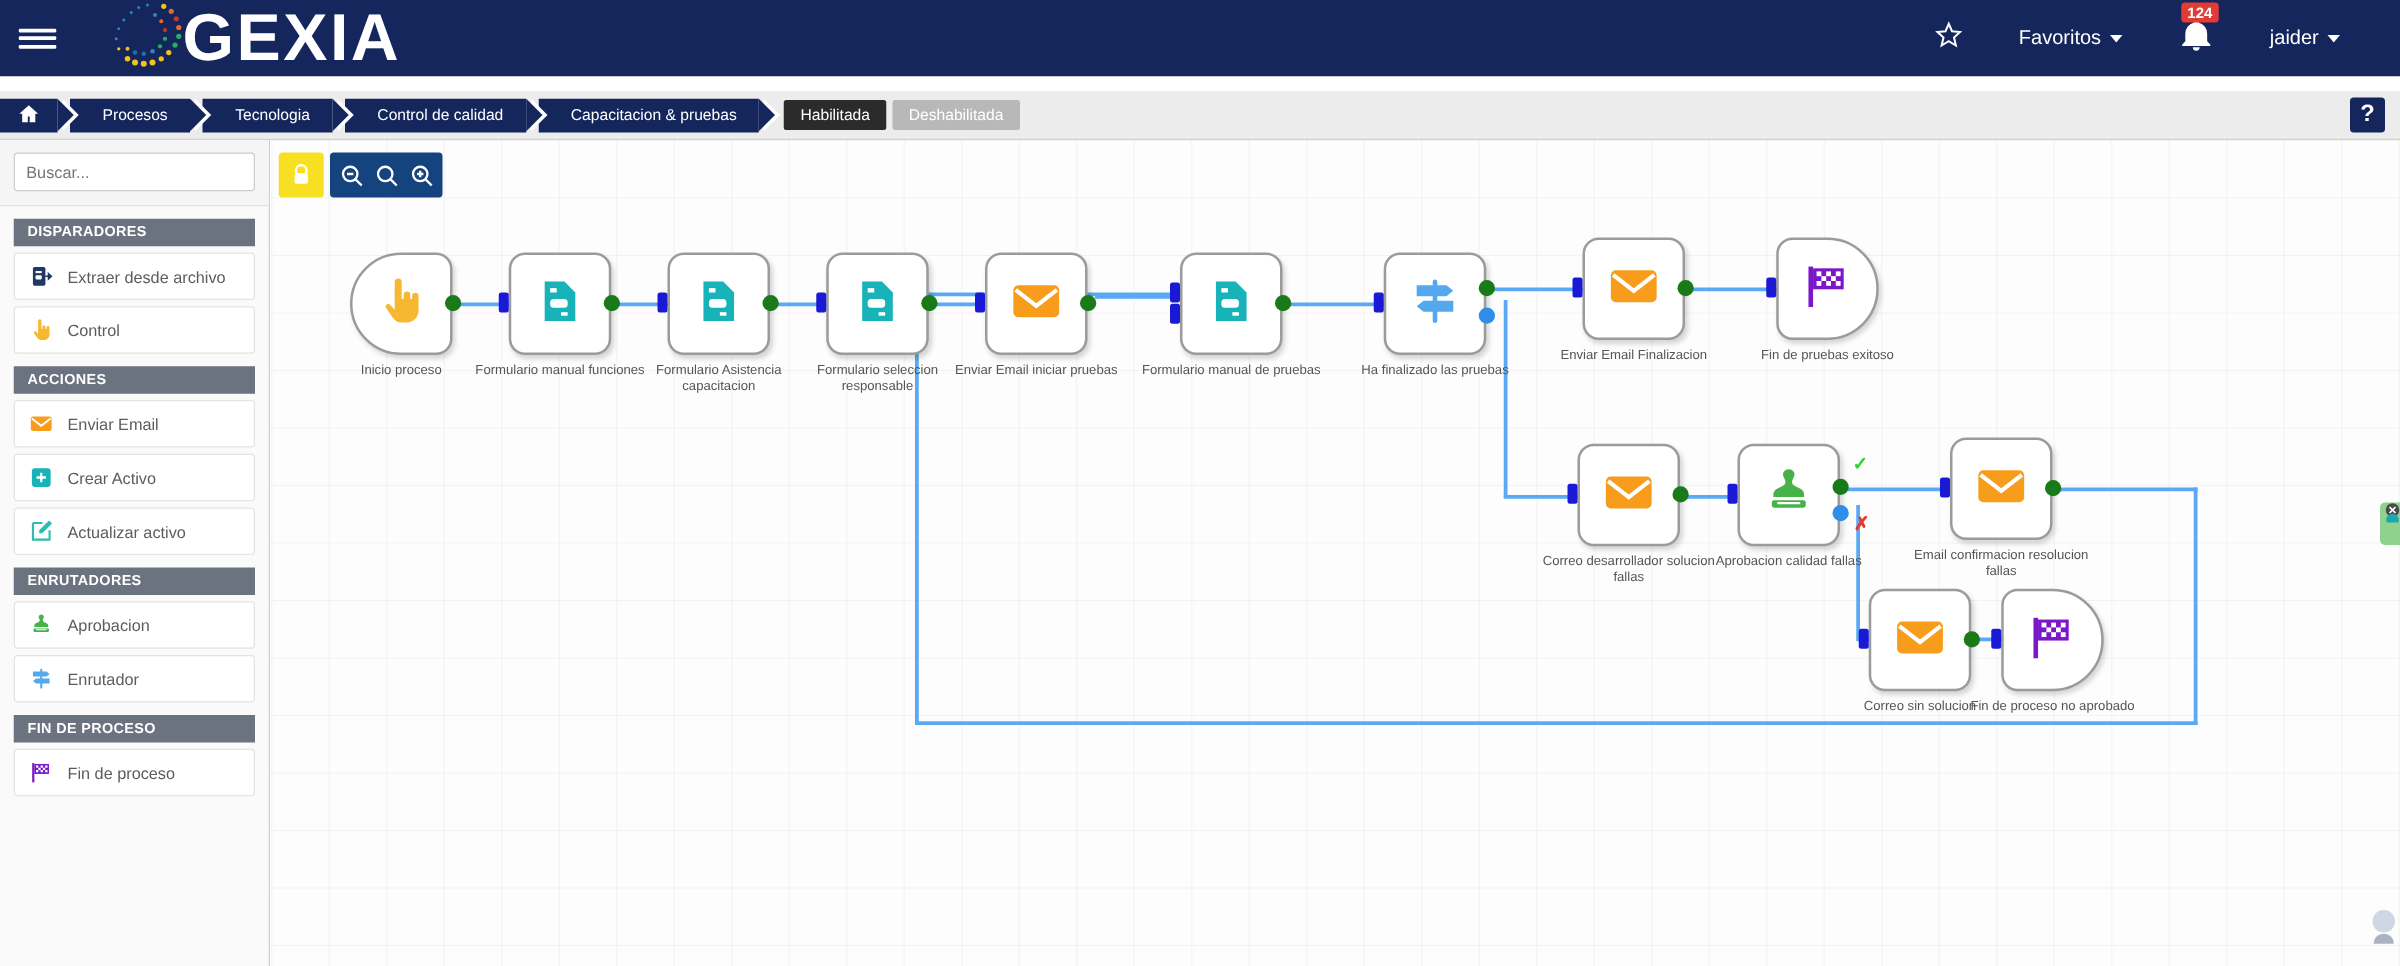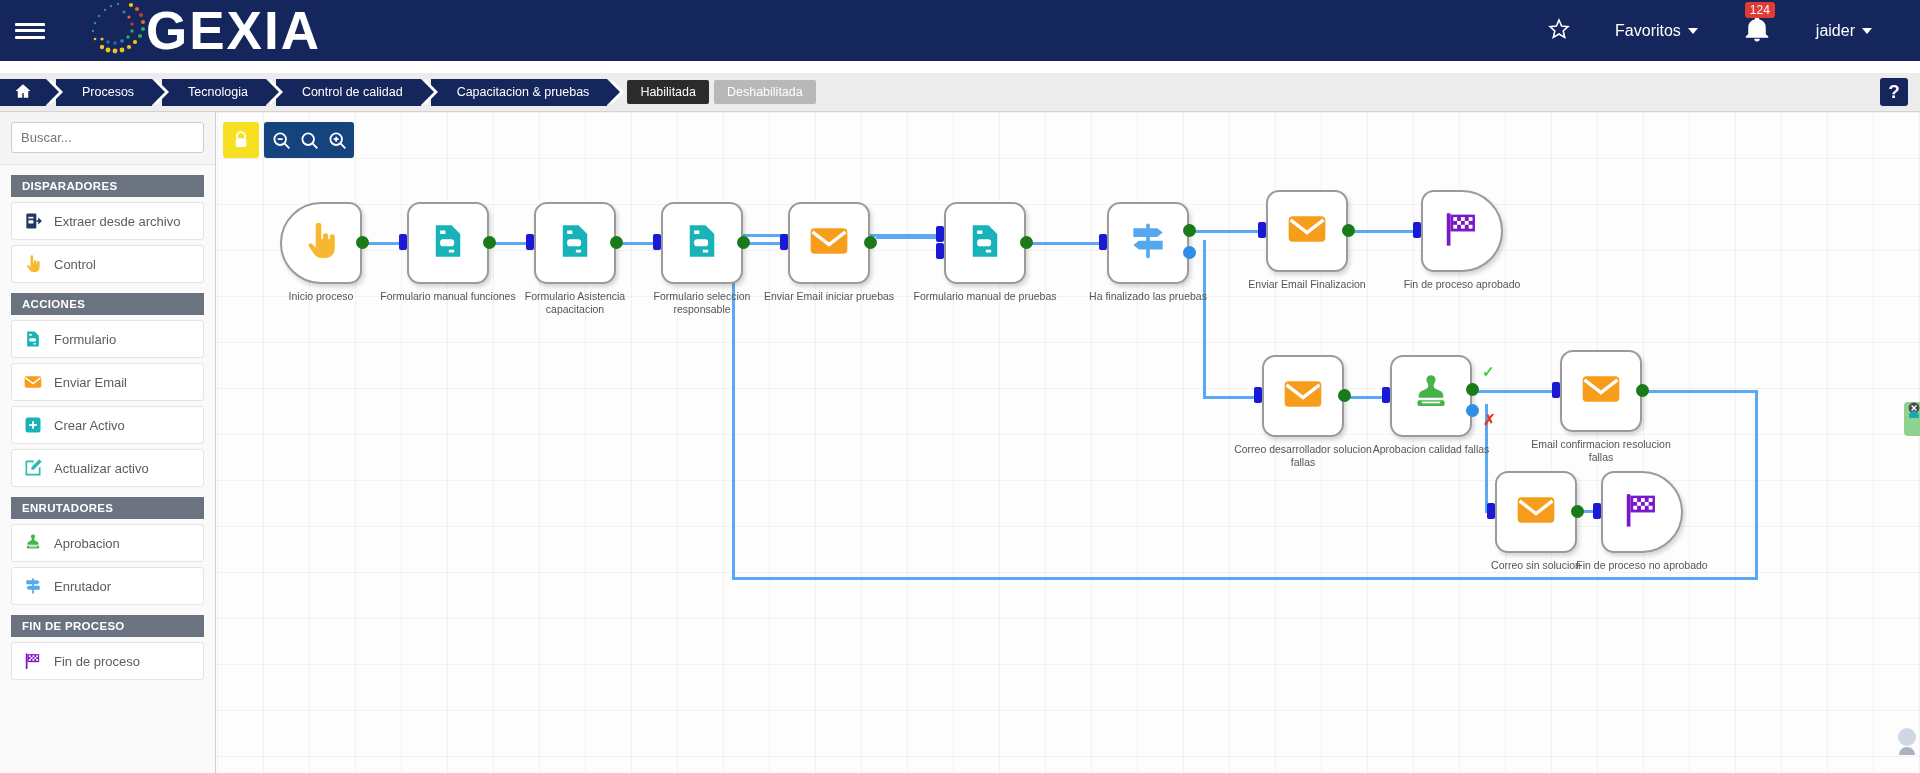--- a/index.html
+++ b/index.html
@@ -31,21 +31,21 @@
     margin-left:auto; display:flex; align-items:center; height:73px; padding-right:26px;
   }
   #topbar-right .tb-item {
     color:#ffffff; font-size:16px; display:flex; align-items:center;
     padding:0 22px; height:73px; cursor:pointer; position:relative;
   }
   .caret { display:inline-block; margin-left:7px; width:0; height:0;
     border-left:5px solid transparent; border-right:5px solid transparent; border-top:6px solid #fff; }
   #notif-badge {
     position:absolute; top:8px; left:50%; transform:translateX(-12px);
-    background:#e03b34; color:#fff; font-size:12px; font-weight:normal;
+    background:#e03b34; color:#fff; font-size:12px; font-weight:bold;
     border-radius:3px; padding:1px 5px; line-height:14px; z-index:3;
   }
 
   
   #crumbbar {
     position:absolute; left:0; top:73px; width:1920px; height:39px;
     background:#ececec; border-bottom:1px solid #d2d2d2;
     display:flex; align-items:center;
   }
   .crumb {
@@ -271,31 +271,20 @@
           <path d="M9 3.2a1.6 1.6 0 0 1 3.2 0V11h.9V9a1.5 1.5 0 0 1 3 0v2h.9V9.6a1.45 1.45 0 0 1 2.9 0V16c0 3.4-2.3 5.7-5.6 5.7h-1.7c-2.4 0-3.8-1-5-3L5 15c-.7-1.2 1-2.4 2-1.3l2 2.2z"></path>
         </svg>
     </span>
     <span>Control</span>
   </div>
 
   <div class="sec-head">ACCIONES</div>
   <div class="side-item">
     <span class="ico">
       <svg width="20" height="20" viewBox="0 0 24 24">
-          <path d="M5 3h9l5 5v13H5z" fill="#17b3b8"></path>
-          <rect x="7.5" y="6" width="3" height="2" fill="#fff"></rect>
-          <rect x="7.5" y="11" width="8" height="4" rx="1.6" fill="#fff"></rect>
-          <rect x="12.5" y="17" width="3" height="1.6" fill="#fff"></rect>
-        </svg>
-    </span>
-    <span>Formulario</span>
-  </div>
-  <div class="side-item">
-    <span class="ico">
-      <svg width="20" height="20" viewBox="0 0 24 24">
           <rect x="2" y="5" width="20" height="14" rx="2.2" fill="#f89c1c"></rect>
           <path d="M3 7l9 7 9-7" stroke="#fff" stroke-width="1.8" fill="none"></path>
         </svg>
     </span>
     <span>Enviar Email</span>
   </div>
   <div class="side-item">
     <span class="ico">
       <svg width="20" height="20" viewBox="0 0 24 24">
           <rect x="3" y="3" width="18" height="18" rx="3" fill="#17b3b8"></rect>
@@ -548,21 +537,21 @@
               <rect x="9.2" y="7.4" width="2.2" height="2.2"></rect>
               <rect x="13.6" y="7.4" width="2.2" height="2.2"></rect>
               <rect x="7" y="9.6" width="2.2" height="2.2"></rect>
               <rect x="11.4" y="9.6" width="2.2" height="2.2"></rect>
               <rect x="15.8" y="9.6" width="2.2" height="2.2"></rect>
             </g>
           </svg>
       </span>
     </div>
     <div class="port in" style="left:-8px; top:32px;"></div>
-    <div class="lbl">Fin de proceso aprobado</div>
+    <div class="lbl">Fin de pruebas exitoso</div>
   </div>
 
   <div class="node" style="left:1045px; top:243px;">
     <div class="box">
       <span>
         <svg width="44" height="44" viewBox="0 0 24 24">
             <rect x="2" y="5" width="20" height="14" rx="2.2" fill="#f89c1c"></rect>
             <path d="M3 7l9 7 9-7" stroke="#fff" stroke-width="1.8" fill="none"></path>
           </svg>
       </span>

